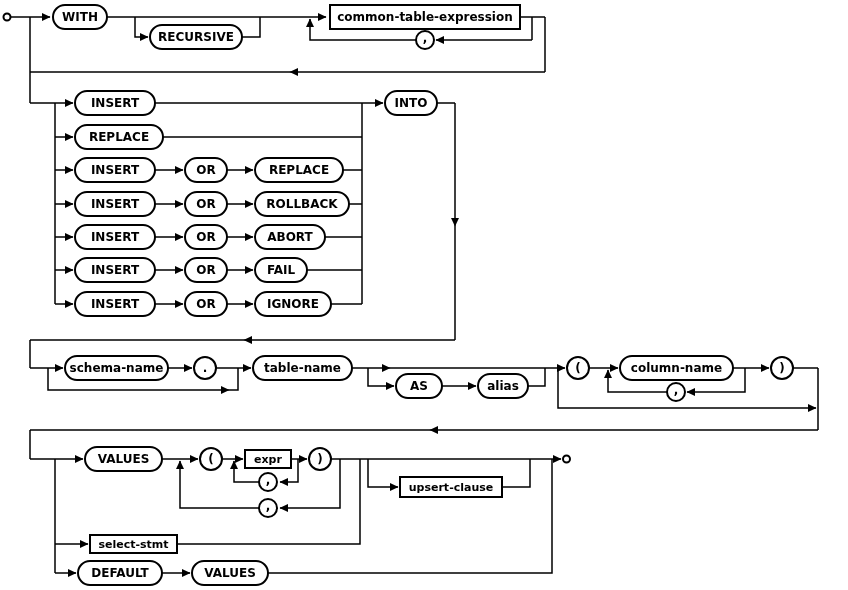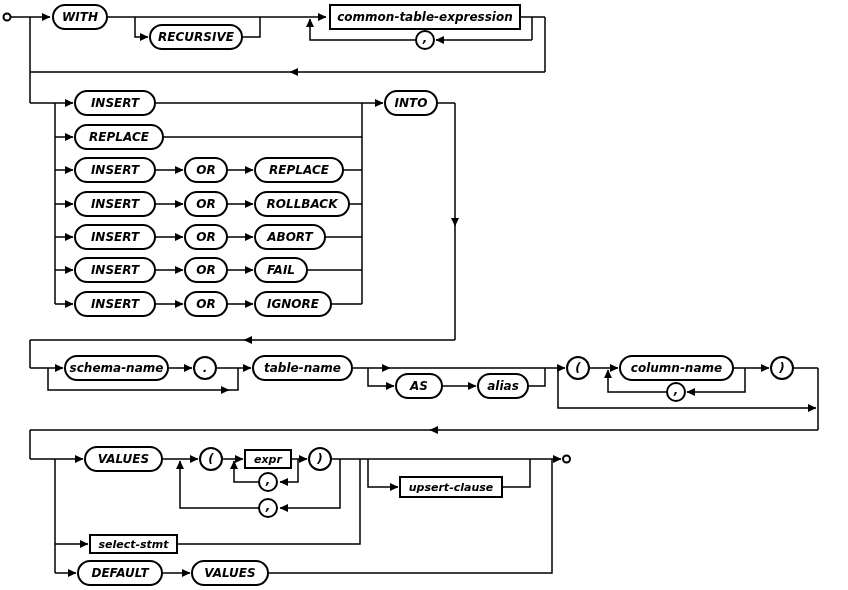--- a/index.html
+++ b/index.html
@@ -1,16 +1,16 @@
 <!DOCTYPE html>
 <html style="--line: #000000; --bubble-fill: #ffffff; --text: #000000; --background: #ffffff;"><head>
 <meta charset="utf-8">
 <style>
   html,body{margin:0;padding:0;background:var(--background,#fff);}
-  .stage{position:relative;width:848px;height:590px;background:var(--background,#fff);overflow:hidden;font-style:italic;}
+  .stage{position:relative;width:848px;height:590px;background:var(--background,#fff);overflow:hidden;}
   svg{display:block;}
   svg text{
     font-family:"DejaVu Sans","Liberation Sans",sans-serif;
     font-weight:bold;font-size:12px;fill:var(--text,#000);
     text-anchor:middle;user-select:none;
   }
   svg text.sm{font-size:11px;}
   .rails path{fill:none;stroke:var(--line,#000);stroke-width:1.5;}
   .shape{fill:var(--bubble-fill,#fff);stroke:var(--line,#000);stroke-width:2;}
   #arr-head{fill:var(--line,#000);}

